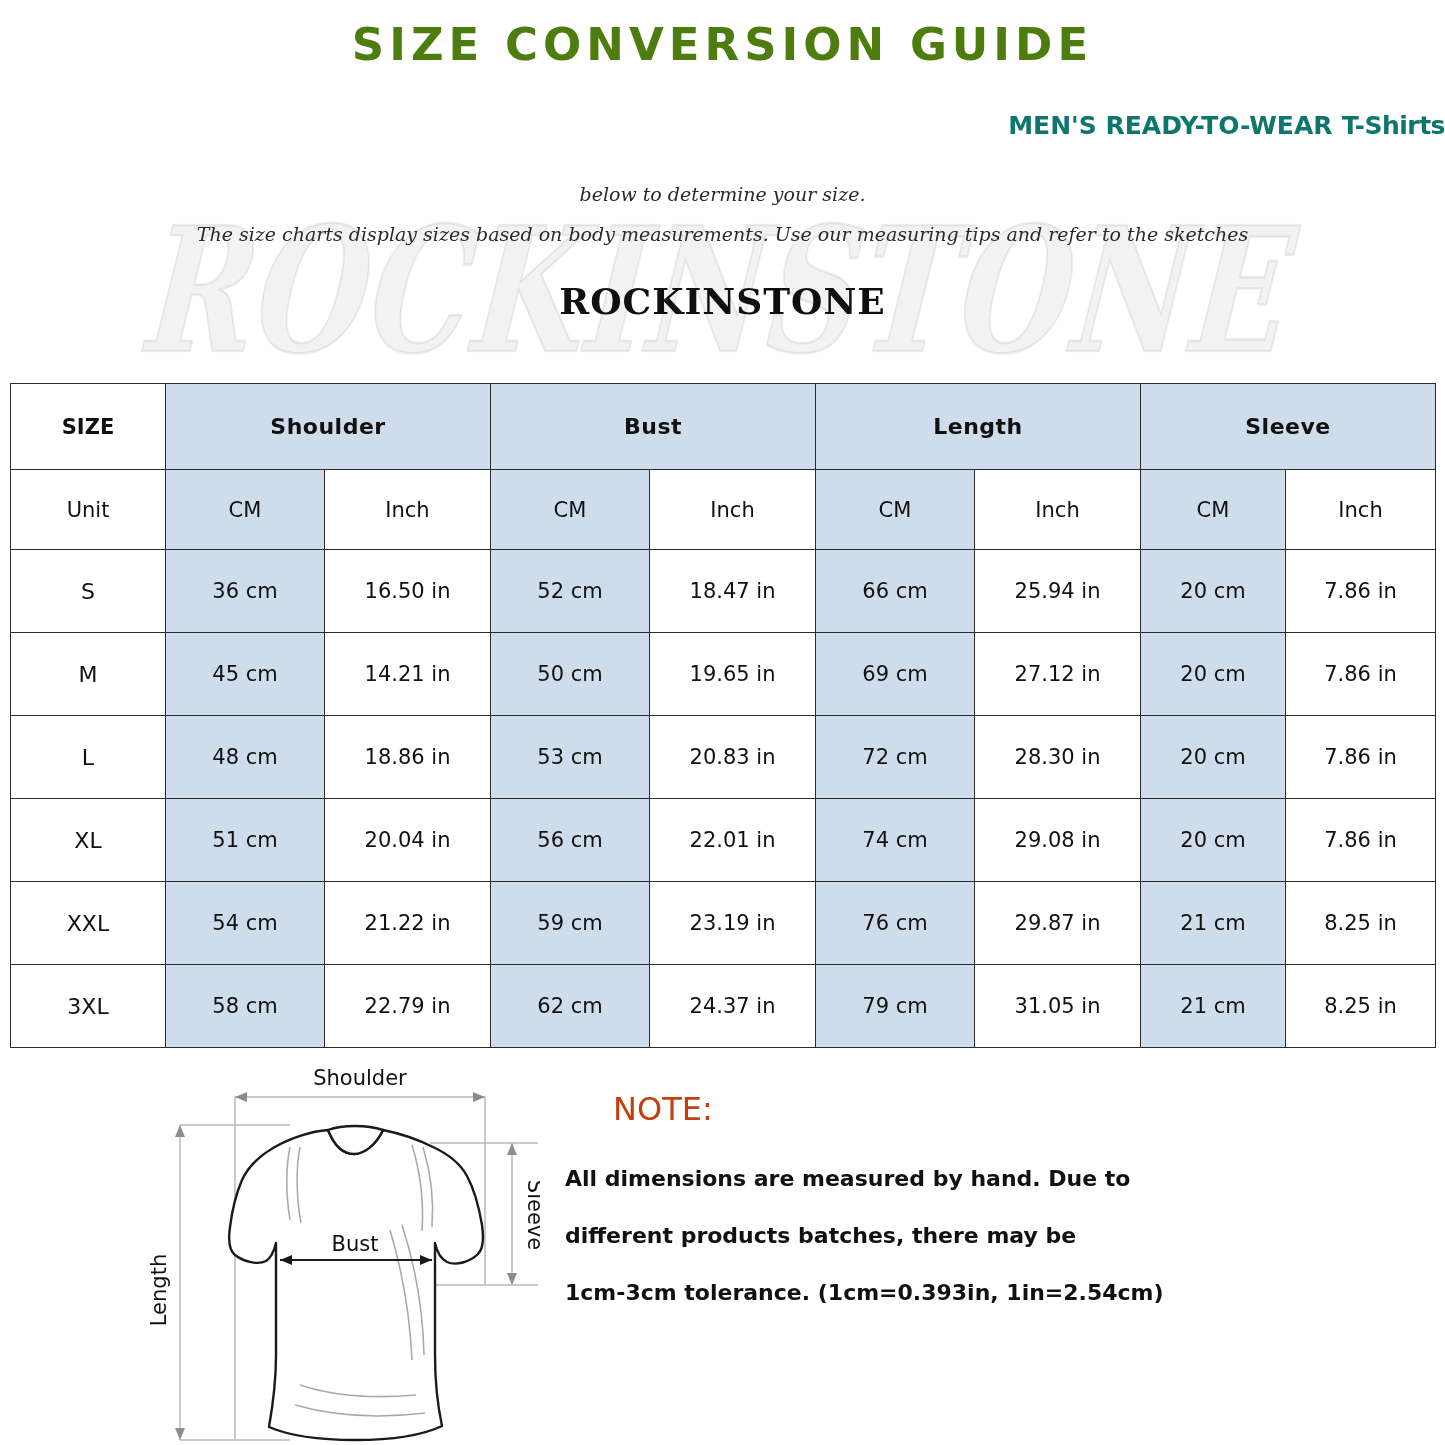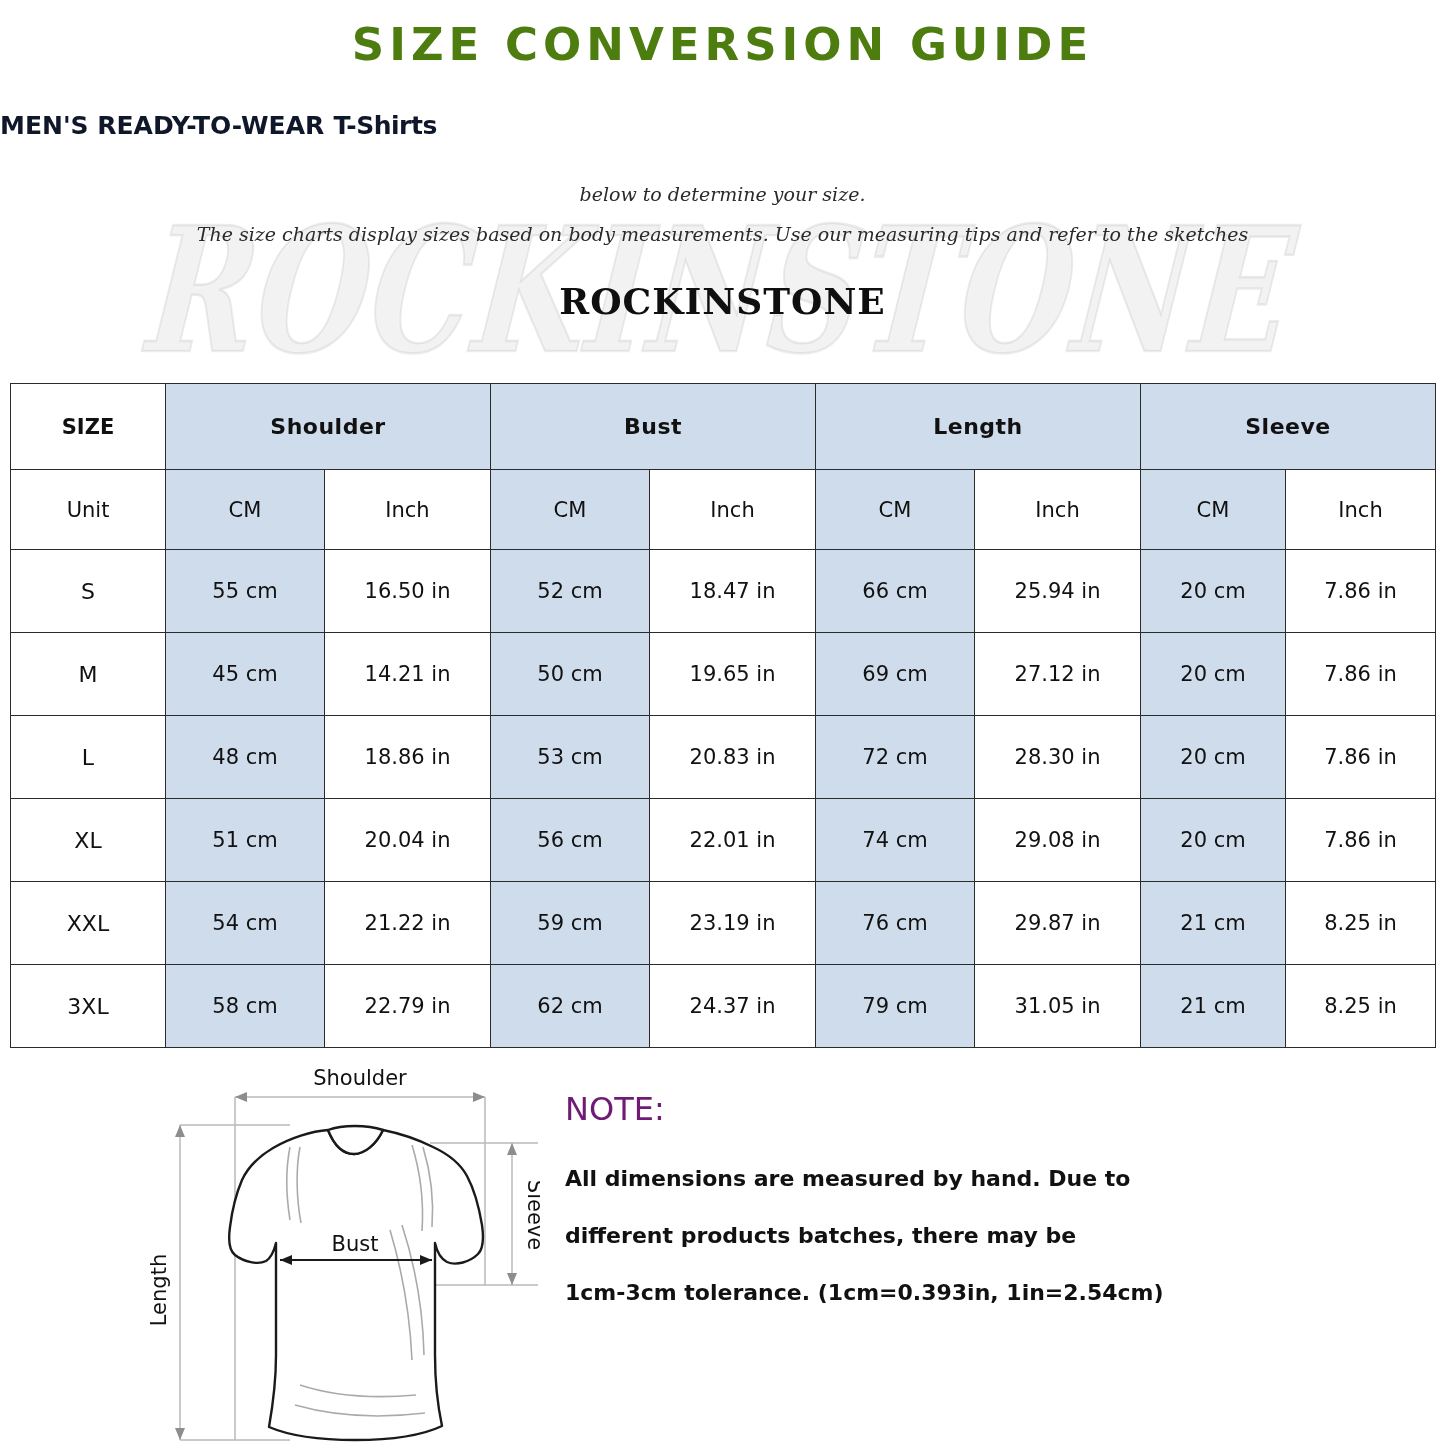--- a/index.html
+++ b/index.html
@@ -49,25 +49,25 @@
   .title {
     text-align: center;
     font-family: "DejaVu Sans", sans-serif;
     font-weight: bold;
     font-size: 45px;
     letter-spacing: 5px;
     color: #4d7c0f;
     padding-top: 18px;
   }
   .subtitle {
-    text-align: left;
+    text-align: right;
     font-weight: bold;
     font-size: 25px;
     letter-spacing: 0.5px;
-    color: #0f172a;
+    color: #0f766e;
     margin-top: 40px;
   }
   .subtitle .thin { letter-spacing: 0px; }
   .subtitle .tight { letter-spacing: -0.5px; }
 
   .desc {
     text-align: center;
     font-family: "DejaVu Serif", serif;
     font-style: italic;
     font-size: 19px;
@@ -141,23 +141,24 @@
     height: 390px;
   }
   #note {
     position: absolute;
     left: 565px;
     top: 45px;
     width: 860px;
   }
   #note .note-head {
     font-size: 32px;
-    color: #701a75;
+    color: #c2410c;
     font-family: "DejaVu Sans", sans-serif;
     margin-bottom: 22px;
+    margin-left: 48px;
   }
   #note .note-body {
     font-size: 22px;
     font-weight: bold;
     line-height: 57px;
     color: #111;
     font-family: "DejaVu Sans", sans-serif;
   }
 </style>
 </head>
@@ -211,21 +212,21 @@
           <td class="shade">CM</td>
           <td class="plain">Inch</td>
           <td class="shade">CM</td>
           <td class="plain">Inch</td>
           <td class="shade">CM</td>
           <td class="plain">Inch</td>
         </tr>
 
         <tr class="data-row">
           <td class="plain size-cell">S</td>
-          <td class="shade">55 cm</td>
+          <td class="shade">36 cm</td>
           <td class="plain">16.50  in</td>
           <td class="shade">52 cm</td>
           <td class="plain">18.47  in</td>
           <td class="shade">66 cm</td>
           <td class="plain">25.94  in</td>
           <td class="shade">20 cm</td>
           <td class="plain">7.86  in</td>
         </tr>
 
         <tr class="data-row">

